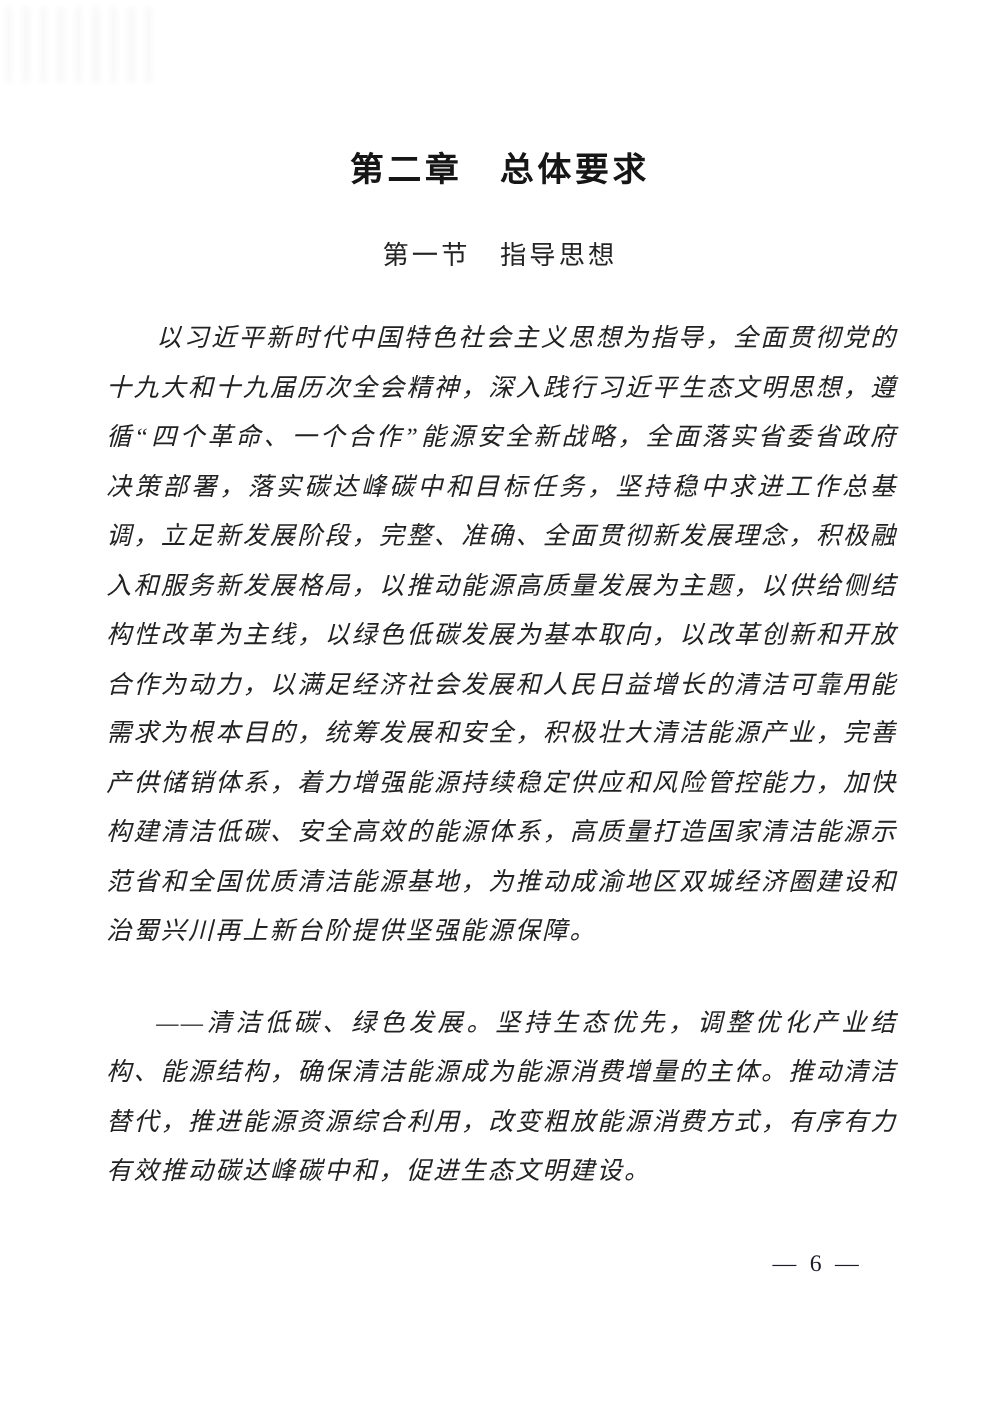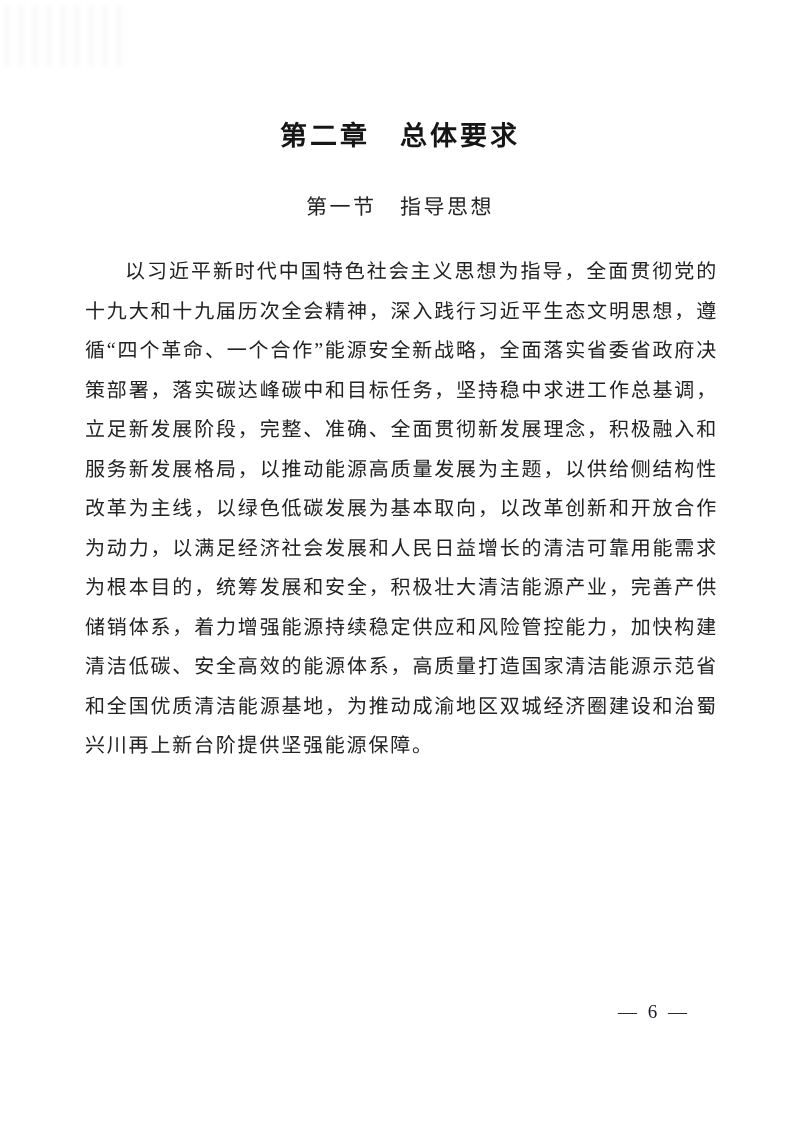--- a/index.html
+++ b/index.html
@@ -38,21 +38,21 @@
     font-family: "Liberation Sans", "DejaVu Sans", sans-serif;
     font-weight: 700;
     font-size: 27px;
     letter-spacing: 3px;
     color: #161616;
     line-height: 34px;
   }
   .section-title {
     margin: 0;
     text-align: center;
-    font-family: Liberation Sans, sans-serif;
+    font-family: Liberation Mono, monospace;
     font-weight: 400;
     font-size: 21px;
     letter-spacing: 2.5px;
     color: #242424;
     line-height: 27px;
   }
   .section-title.first {
     margin-top: 40px;
   }
   .section-title.second {
@@ -61,20 +61,21 @@
   .body-para {
     margin: 0 82px 0 85px;
     text-align: justify;
     text-justify: inter-character;
     text-indent: 2em;
     font-size: 20px;
     line-height: 39.5px;
     letter-spacing: 1.8px;
     color: #222222;
     word-break: break-all;
+    font-style: italic;
   }
   .body-para.p1 { margin-top: 32px; }
   .body-para.p2 { margin-top: 34px; }
   .page-number {
     position: absolute;
     top: 1001px;
     right: 110px;
     font-size: 19px;
     letter-spacing: 3px;
     color: #1c1c28;
@@ -87,16 +88,17 @@
 
   <div class="scan-artifact"></div>
 
   <h1 class="chapter-title">第二章　总体要求</h1>
 
   <h2 class="section-title first">第一节　指导思想</h2>
 
   <p class="body-para p1">以习近平新时代中国特色社会主义思想为指导，全面贯彻党的十九大和十九届历次全会精神，深入践行习近平生态文明思想，遵循“四个革命、一个合作”能源安全新战略，全面落实省委省政府决策部署，落实碳达峰碳中和目标任务，坚持稳中求进工作总基调，立足新发展阶段，完整、准确、全面贯彻新发展理念，积极融入和服务新发展格局，以推动能源高质量发展为主题，以供给侧结构性改革为主线，以绿色低碳发展为基本取向，以改革创新和开放合作为动力，以满足经济社会发展和人民日益增长的清洁可靠用能需求为根本目的，统筹发展和安全，积极壮大清洁能源产业，完善产供储销体系，着力增强能源持续稳定供应和风险管控能力，加快构建清洁低碳、安全高效的能源体系，高质量打造国家清洁能源示范省和全国优质清洁能源基地，为推动成渝地区双城经济圈建设和治蜀兴川再上新台阶提供坚强能源保障。</p>
 
 
+  <p class="body-para p2">——清洁低碳、绿色发展。坚持生态优先，调整优化产业结构、能源结构，确保清洁能源成为能源消费增量的主体。推动清洁替代，推进能源资源综合利用，改变粗放能源消费方式，有序有力有效推动碳达峰碳中和，促进生态文明建设。</p>
 
   <div class="page-number">— 6 —</div>
 
 </div>
 
 </body></html>

